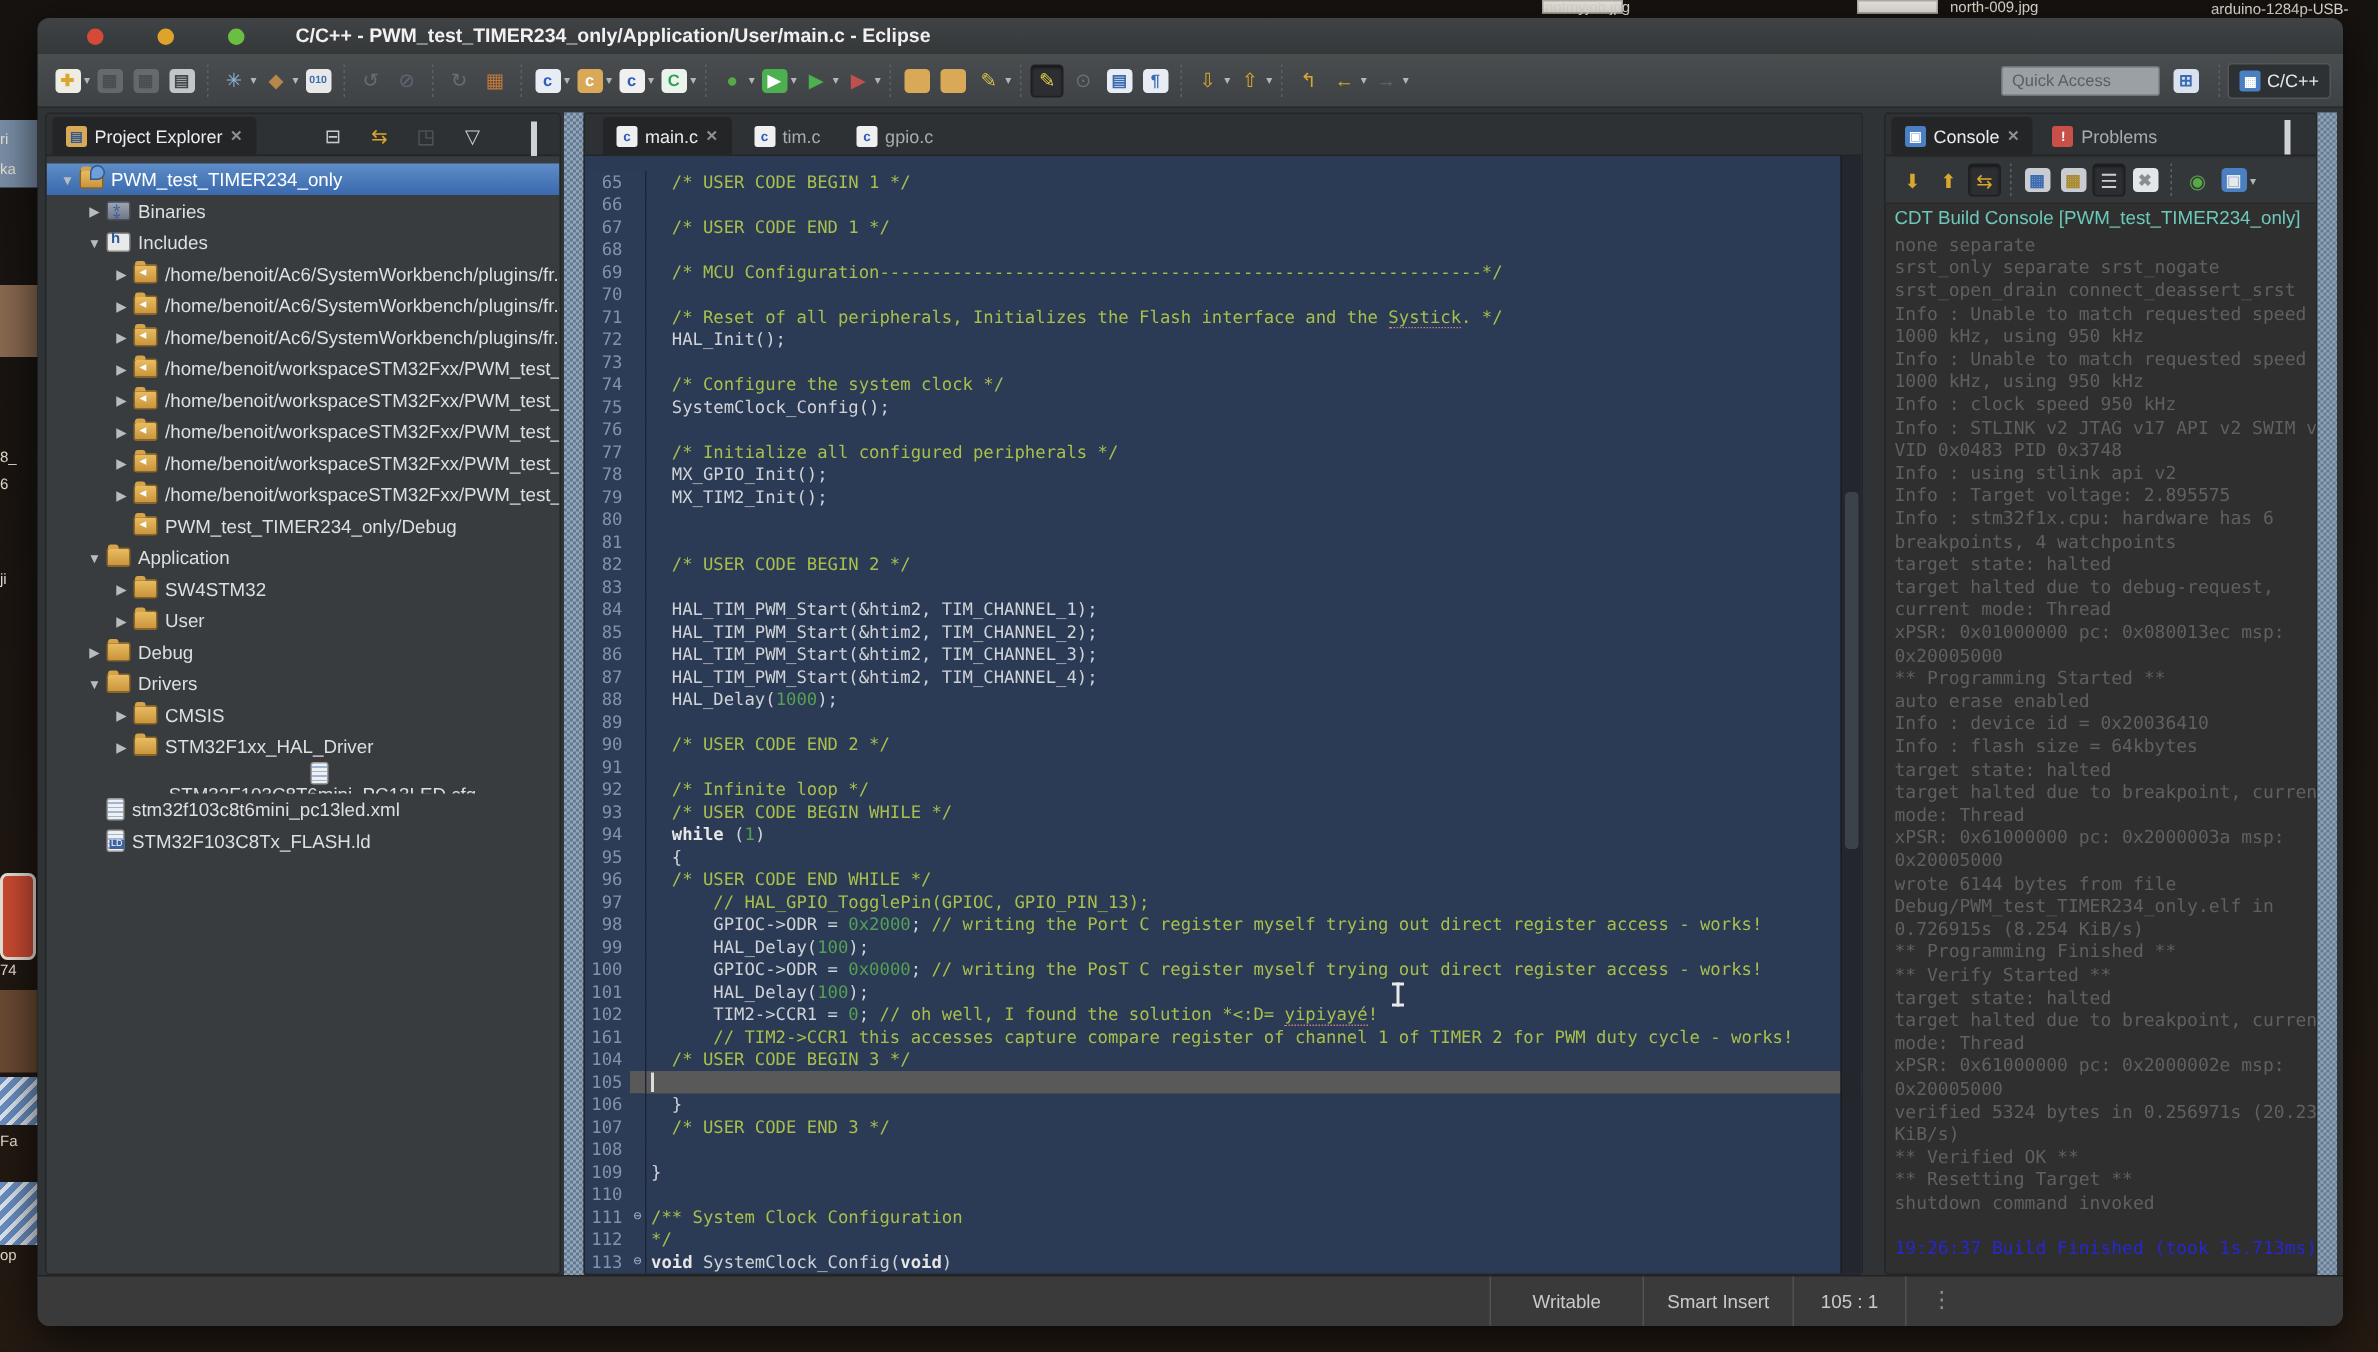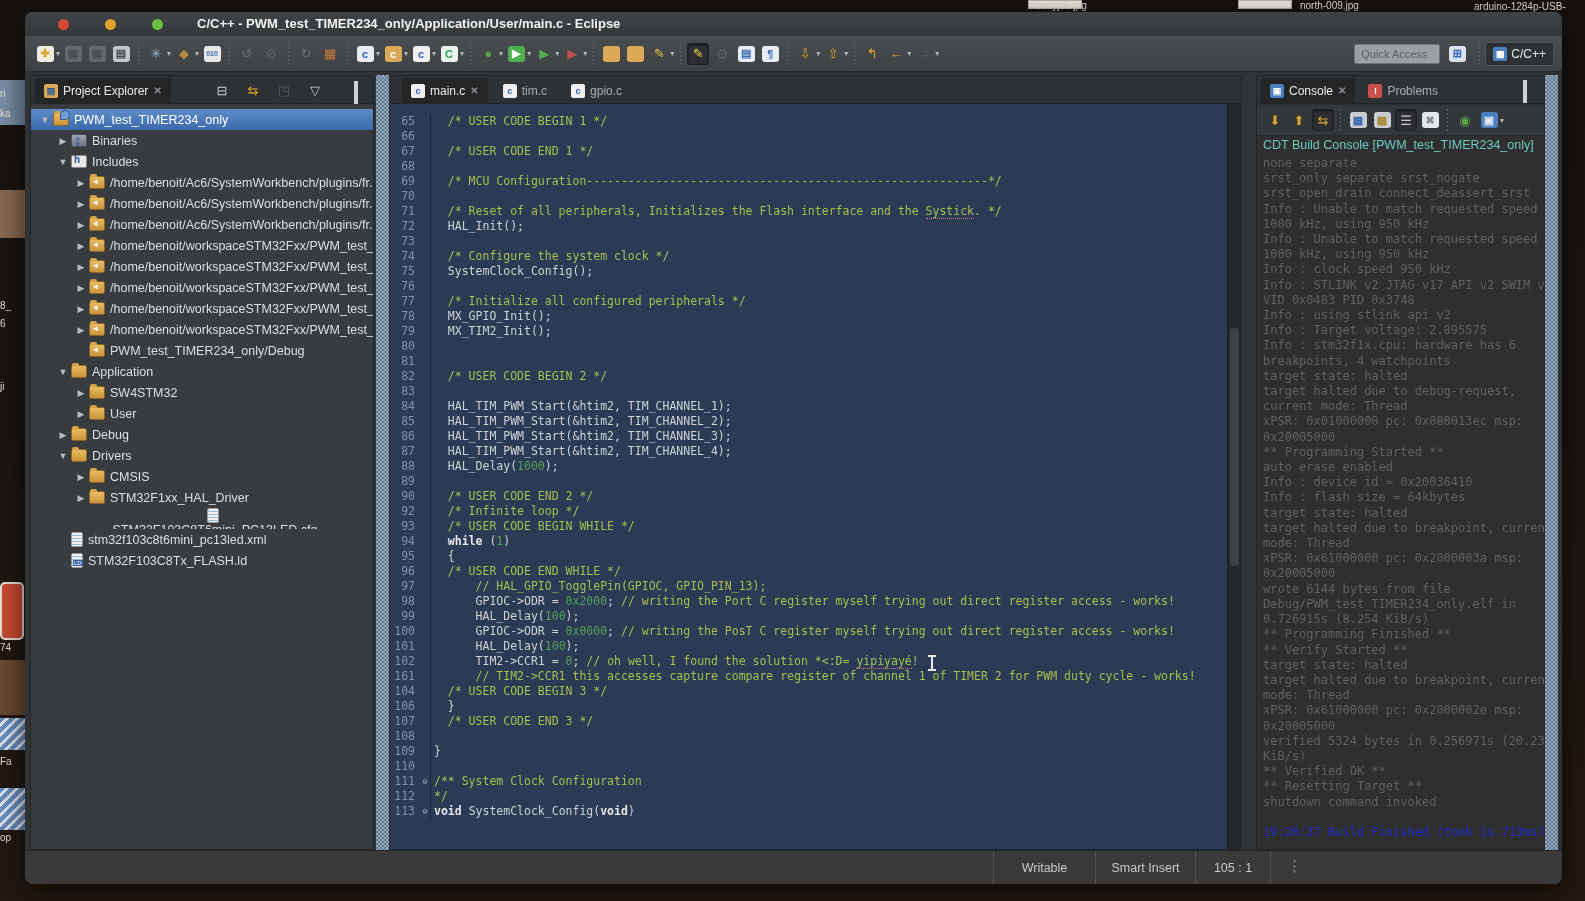--- a/index.html
+++ b/index.html
@@ -25,21 +25,21 @@
              display:flex; align-items:center; padding:0 8px; }
   .tbi { width:22px; height:22px; border-radius:3px; display:flex; align-items:center;
          justify-content:center; margin:0 1px; font-size:13px; flex:none; }
   .tbi .chip { width:17px; height:16px; border-radius:3px; display:flex; align-items:center;
                justify-content:center; font-size:11px; font-weight:bold; }
   .tbi.act { background:#2c2e31; border:1px solid #1e1f21; box-shadow:inset 0 1px 2px rgba(0,0,0,.6); }
   .tbi.dis { opacity:.45; }
   .dd { color:#b4b7ba; font-size:8px; margin:0 1px 0 -1px; flex:none; }
   .tsep { width:1px; height:22px; margin:0 5px;
           background:repeating-linear-gradient(#5d6063 0 2px, transparent 2px 4px); flex:none; }
-  #qa-input { width:86px; height:20px; background:#9aa0a5; border:1px solid #6e7377;
+  #qa-input { width:106px; height:20px; background:#9aa0a5; border:1px solid #6e7377;
               border-radius:2px; color:#4c5155; font-size:11px; padding:0 6px; }
   #qa-input::placeholder { color:#595e63; }
   #persp-btn { display:flex; align-items:center; gap:4px; background:#2e3134; border:1px solid #535659;
                border-radius:3px; height:24px; padding:0 7px; color:#e8e8e8; font-size:12px; }
 
   
   .panel { position:absolute; top:63px; height:775px; background:#35383b;
            border:1px solid #232527; border-radius:3px; overflow:hidden; }
   .tabbar { height:28px; background:#2e3134; border-bottom:1px solid #222426;
             display:flex; align-items:flex-end; }
@@ -437,33 +437,35 @@
           <div class="crow"><span class="ln">81</span><span class="fold"></span><span class="ctext"></span></div>
           <div class="crow"><span class="ln">82</span><span class="fold"></span><span class="ctext"><span class="cc">  /* USER CODE BEGIN 2 */</span></span></div>
           <div class="crow"><span class="ln">83</span><span class="fold"></span><span class="ctext"></span></div>
           <div class="crow"><span class="ln">84</span><span class="fold"></span><span class="ctext"><span class="cd">  HAL_TIM_PWM_Start(&amp;htim2, TIM_CHANNEL_1);</span></span></div>
           <div class="crow"><span class="ln">85</span><span class="fold"></span><span class="ctext"><span class="cd">  HAL_TIM_PWM_Start(&amp;htim2, TIM_CHANNEL_2);</span></span></div>
           <div class="crow"><span class="ln">86</span><span class="fold"></span><span class="ctext"><span class="cd">  HAL_TIM_PWM_Start(&amp;htim2, TIM_CHANNEL_3);</span></span></div>
           <div class="crow"><span class="ln">87</span><span class="fold"></span><span class="ctext"><span class="cd">  HAL_TIM_PWM_Start(&amp;htim2, TIM_CHANNEL_4);</span></span></div>
           <div class="crow"><span class="ln">88</span><span class="fold"></span><span class="ctext"><span class="cd">  HAL_Delay(</span><span class="cn">1000</span><span class="cd">);</span></span></div>
           <div class="crow"><span class="ln">89</span><span class="fold"></span><span class="ctext"></span></div>
           <div class="crow"><span class="ln">90</span><span class="fold"></span><span class="ctext"><span class="cc">  /* USER CODE END 2 */</span></span></div>
+          <div class="crow"><span class="ln">91</span><span class="fold"></span><span class="ctext"></span></div>
           <div class="crow"><span class="ln">92</span><span class="fold"></span><span class="ctext"><span class="cc">  /* Infinite loop */</span></span></div>
           <div class="crow"><span class="ln">93</span><span class="fold"></span><span class="ctext"><span class="cc">  /* USER CODE BEGIN WHILE */</span></span></div>
           <div class="crow"><span class="ln">94</span><span class="fold"></span><span class="ctext"><span class="cd">  </span><span class="ck">while</span><span class="cd"> (</span><span class="cn">1</span><span class="cd">)</span></span></div>
           <div class="crow"><span class="ln">95</span><span class="fold"></span><span class="ctext"><span class="cd">  {</span></span></div>
           <div class="crow"><span class="ln">96</span><span class="fold"></span><span class="ctext"><span class="cc">  /* USER CODE END WHILE */</span></span></div>
           <div class="crow"><span class="ln">97</span><span class="fold"></span><span class="ctext"><span class="cc">      // HAL_GPIO_TogglePin(GPIOC, GPIO_PIN_13);</span></span></div>
           <div class="crow"><span class="ln">98</span><span class="fold"></span><span class="ctext"><span class="cd">      GPIOC-&gt;ODR = </span><span class="cn">0x2000</span><span class="cd">; </span><span class="cc">// writing the Port C register myself trying out direct register access - works!</span></span></div>
           <div class="crow"><span class="ln">99</span><span class="fold"></span><span class="ctext"><span class="cd">      HAL_Delay(</span><span class="cn">100</span><span class="cd">);</span></span></div>
           <div class="crow"><span class="ln">100</span><span class="fold"></span><span class="ctext"><span class="cd">      GPIOC-&gt;ODR = </span><span class="cn">0x0000</span><span class="cd">; </span><span class="cc">// writing the PosT C register myself trying out direct register access - works!</span></span></div>
           <div class="crow"><span class="ln">101</span><span class="fold"></span><span class="ctext"><span class="cd">      HAL_Delay(</span><span class="cn">100</span><span class="cd">);</span></span></div>
           <div class="crow"><span class="ln">102</span><span class="fold"></span><span class="ctext"><span class="cd">      TIM2-&gt;CCR1 = </span><span class="cn">0</span><span class="cd">; </span><span class="cc">// oh well, I found the solution *&lt;:D= </span><span class="cc sp">yipiyayé</span><span class="cc">!</span></span></div>
           <div class="crow"><span class="ln">161</span><span class="fold"></span><span class="ctext"><span class="cc">      // TIM2-&gt;CCR1 this accesses capture compare register of channel 1 of TIMER 2 for PWM duty cycle - works!</span></span></div>
           <div class="crow"><span class="ln">104</span><span class="fold"></span><span class="ctext"><span class="cc">  /* USER CODE BEGIN 3 */</span></span></div>
+          <div class="crow cur"><span class="ln">105</span><span class="fold"></span><span class="ctext"><span class="caret"></span></span></div>
           <div class="crow"><span class="ln">106</span><span class="fold"></span><span class="ctext"><span class="cd">  }</span></span></div>
           <div class="crow"><span class="ln">107</span><span class="fold"></span><span class="ctext"><span class="cc">  /* USER CODE END 3 */</span></span></div>
           <div class="crow"><span class="ln">108</span><span class="fold"></span><span class="ctext"></span></div>
           <div class="crow"><span class="ln">109</span><span class="fold"></span><span class="ctext"><span class="cd">}</span></span></div>
           <div class="crow"><span class="ln">110</span><span class="fold"></span><span class="ctext"></span></div>
           <div class="crow"><span class="ln">111</span><span class="fold">⊖</span><span class="ctext"><span class="cc">/** System Clock Configuration</span></span></div>
           <div class="crow"><span class="ln">112</span><span class="fold"></span><span class="ctext"><span class="cc">*/</span></span></div>
           <div class="crow"><span class="ln">113</span><span class="fold">⊖</span><span class="ctext"><span class="ck">void</span><span class="cd"> SystemClock_Config(</span><span class="ck">void</span><span class="cd">)</span></span></div>
         </div>
       <div id="vscroll">

